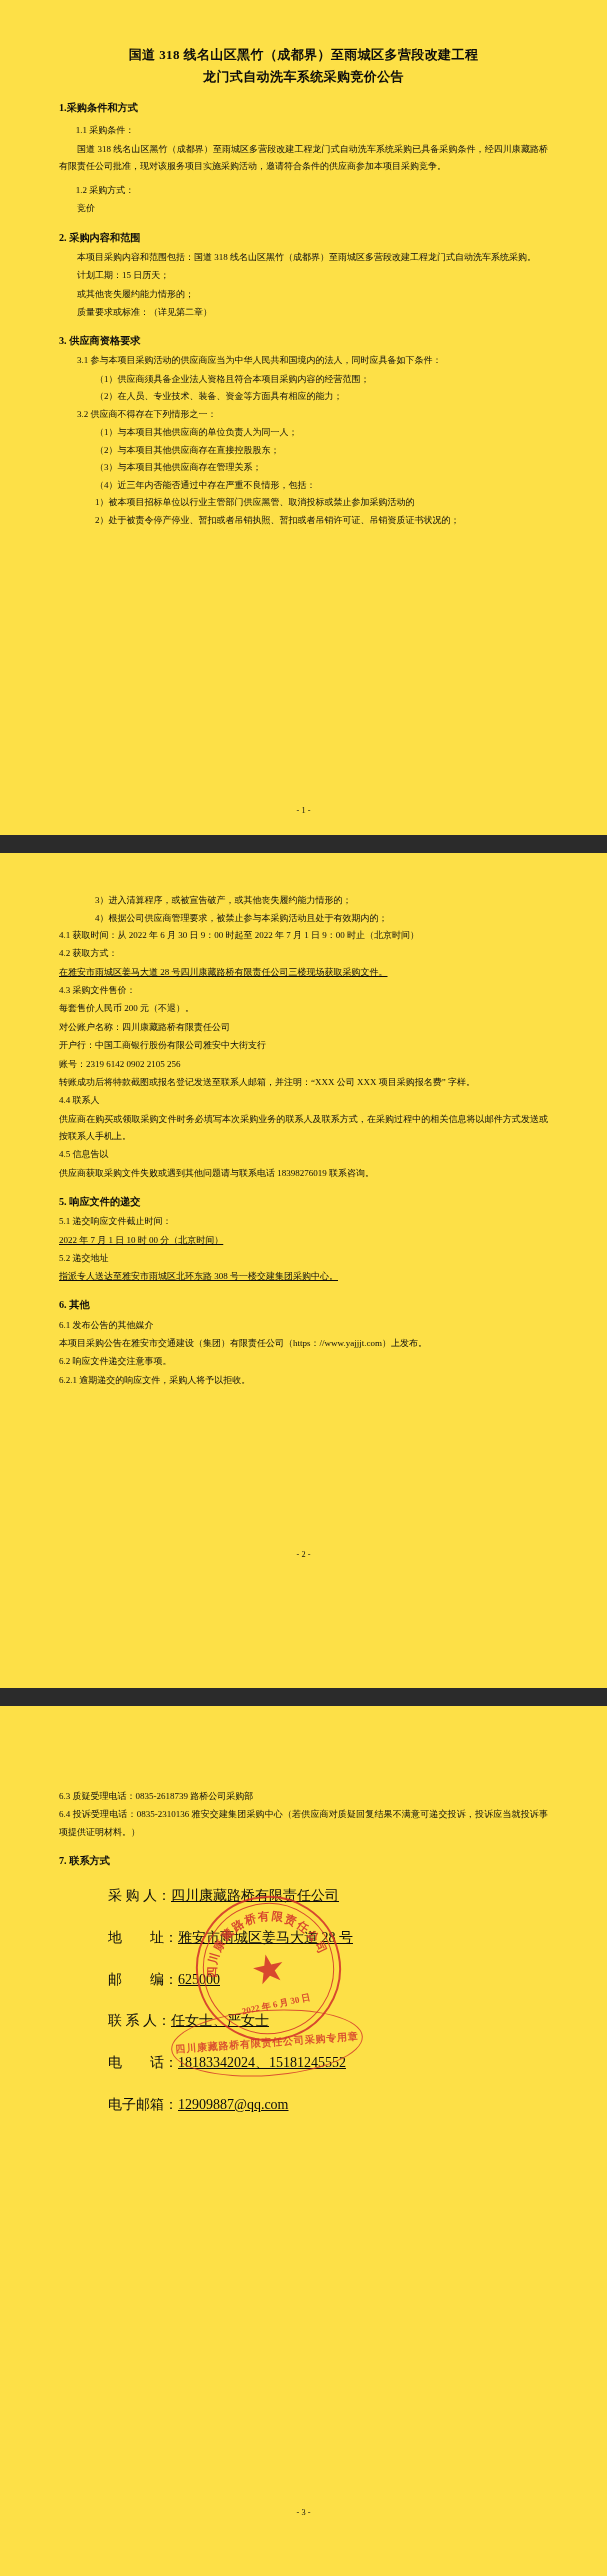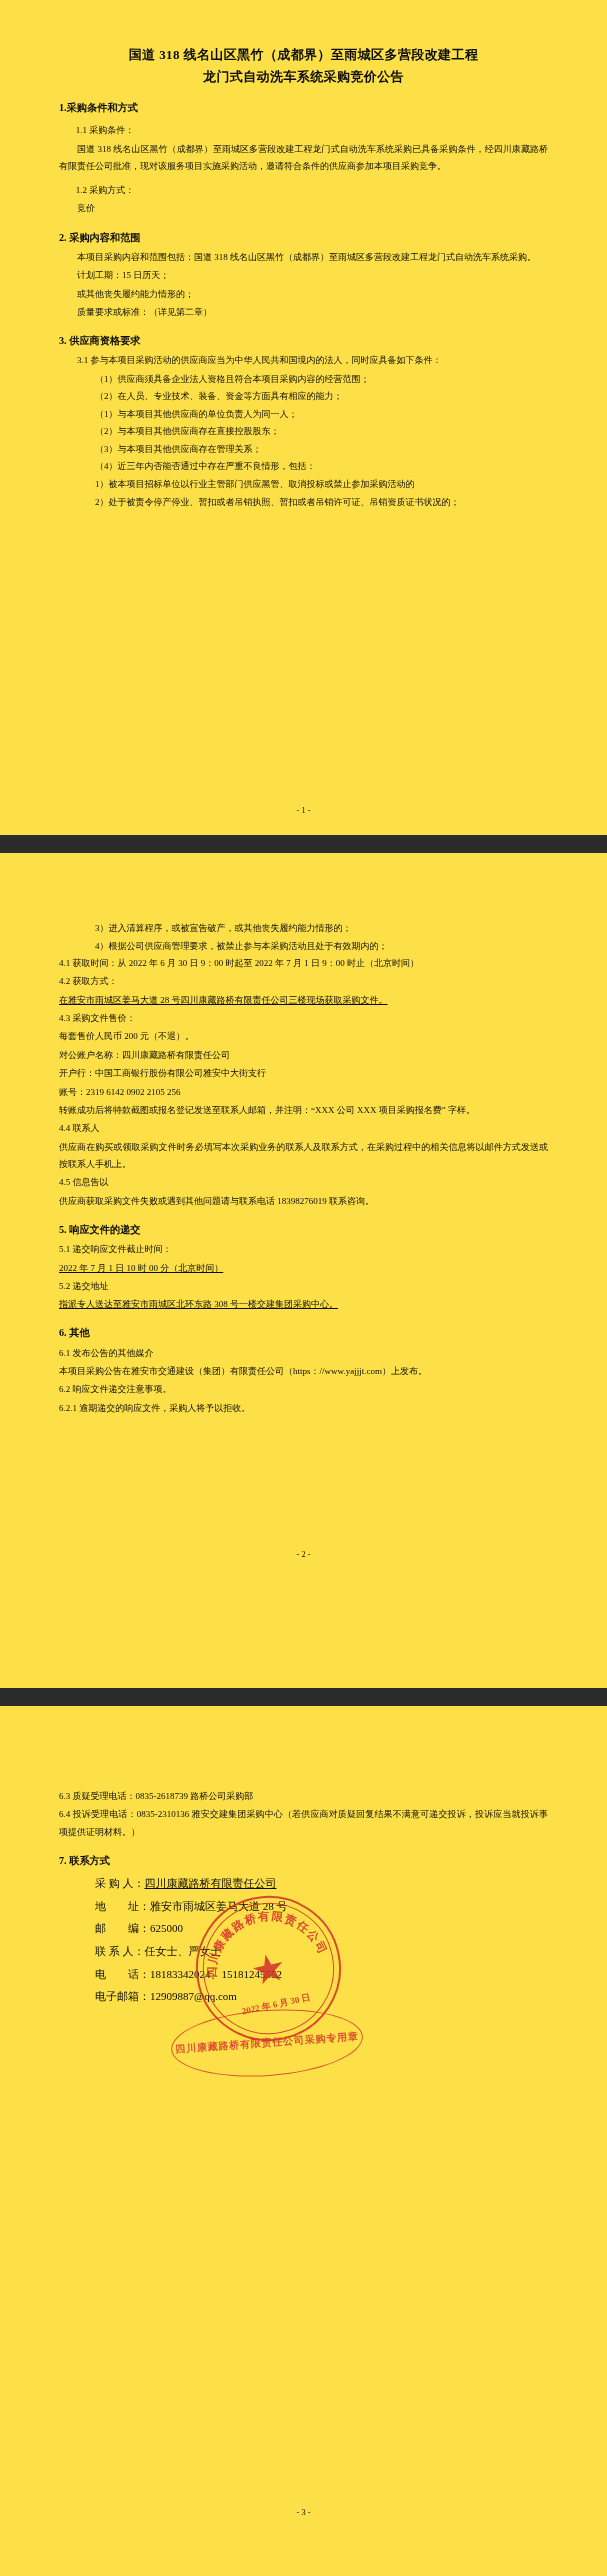--- a/index.html
+++ b/index.html
@@ -73,24 +73,25 @@
     bottom: 20px;
     left: 0;
     width: 100%;
     text-align: center;
     font-size: 8.3px;
     color: #111;
   }
 
   
   .kv {
-    font-size: 11px;
+    font-size: 14px;
     line-height: 2.05;
-    margin: 0;
+    margin: 13px;
     text-indent: 18px;
+    text-decoration: underline;
   }
   .kv .k { display: inline-block; min-width: 39px; }
 
   
   .seal {
     position: absolute;
     width: 141px;
     height: 141px;
     border: 2.3px solid #d2302a;
     border-radius: 50%;
@@ -176,34 +177,35 @@
       <h2 class="sec">2. 采购内容和范围</h2>
       <p class="para">本项目采购内容和范围包括：国道 318 线名山区黑竹（成都界）至雨城区多营段改建工程龙门式自动洗车系统采购。</p>
       <p class="para">计划工期：15 日历天；</p>
       <p class="para">或其他丧失履约能力情形的；</p>
       <p class="para">质量要求或标准：（详见第二章）</p>
 
       <h2 class="sec">3. 供应商资格要求</h2>
       <p class="para">3.1 参与本项目采购活动的供应商应当为中华人民共和国境内的法人，同时应具备如下条件：</p>
       <p class="item2">（1）供应商须具备企业法人资格且符合本项目采购内容的经营范围；</p>
       <p class="item2">（2）在人员、专业技术、装备、资金等方面具有相应的能力；</p>
+      <p class="para">3.2 供应商不得存在下列情形之一：</p>
       <p class="item2">（1）与本项目其他供应商的单位负责人为同一人；</p>
       <p class="item2">（2）与本项目其他供应商存在直接控股股东；</p>
       <p class="item2">（3）与本项目其他供应商存在管理关系；</p>
       <p class="item2">（4）近三年内否能否通过中存在严重不良情形，包括：</p>
       <p class="item2">1）被本项目招标单位以行业主管部门供应黑管、取消投标或禁止参加采购活动的</p>
       <p class="item2">2）处于被责令停产停业、暂扣或者吊销执照、暂扣或者吊销许可证、吊销资质证书状况的；</p>
     </div>
     <div class="pagenum">- 1 -</div>
   </div>
 
   <div class="gap"></div>
 
   <div class="page" style="height:835px;">
-    <div class="page-inner" style="padding-top:67px;">
+    <div class="page-inner" style="padding-top:39px;">
       <p class="item2">3）进入清算程序，或被宣告破产，或其他丧失履约能力情形的；</p>
       <p class="item2">4）根据公司供应商管理要求，被禁止参与本采购活动且处于有效期内的；</p>
 
       <p class="para noind">4.1 获取时间：从 2022 年 6 月 30 日 9：00 时起至 2022 年 7 月 1 日 9：00 时止（北京时间）</p>
       <p class="para noind">4.2 获取方式：</p>
       <p class="para noind u">在雅安市雨城区姜马大道 28 号四川康藏路桥有限责任公司三楼现场获取采购文件。</p>
       <p class="para noind">4.3 采购文件售价：</p>
       <p class="para noind">每套售价人民币 200 元（不退）。</p>
       <p class="para noind">对公账户名称：四川康藏路桥有限责任公司</p>
       <p class="para noind">开户行：中国工商银行股份有限公司雅安中大街支行</p>

